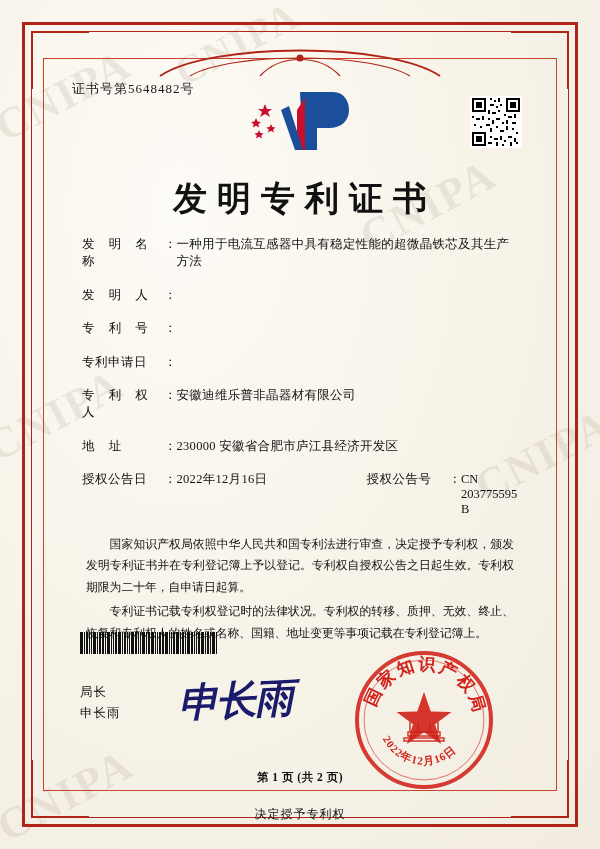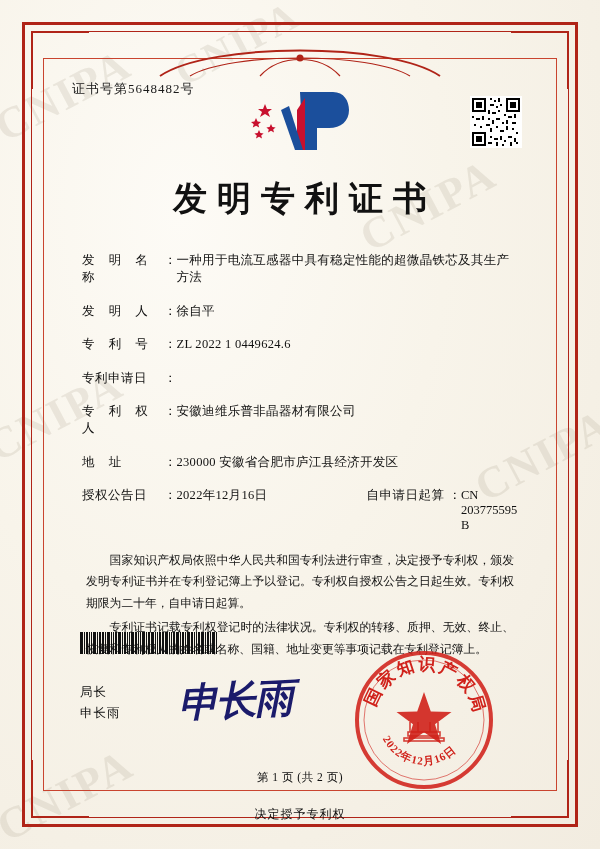--- a/index.html
+++ b/index.html
@@ -101,21 +101,21 @@
     text-align: center;
     font-size: 34px;
     letter-spacing: 10px;
     font-weight: bold;
     color: #111;
     font-family: "Liberation Serif", "DejaVu Serif", serif;
     text-indent: 10px;
   }
 
   .fields {
-    margin-top: 30px;
+    margin-top: 14px;
     padding: 0 22px 0 22px;
   }
   .field-row {
     display: flex;
     align-items: baseline;
     font-size: 12.5px;
     color: #111;
     margin-bottom: 16.5px;
   }
   .field-label {
@@ -188,20 +188,21 @@
   }
 
   .page-no {
     position: absolute;
     left: 0; right: 0;
     top: 770px;
     text-align: center;
     font-size: 11.5px;
     color: #111;
     letter-spacing: 0.5px;
+    font-weight: bold;
   }
   .footer-note {
     position: absolute;
     left: 0; right: 0;
     top: 806px;
     text-align: center;
     font-size: 12px;
     color: #111;
     letter-spacing: 1px;
   }
@@ -313,46 +314,44 @@
 
     <div class="fields">
       <div class="field-row">
         <span class="field-label sp">发 明 名 称</span>
         <span class="field-colon">：</span>
         <span class="field-value">一种用于电流互感器中具有稳定性能的超微晶铁芯及其生产方法</span>
       </div>
       <div class="field-row">
         <span class="field-label sp">发 明 人</span>
         <span class="field-colon">：</span>
-        <span class="field-value">徐自平</span>
       </div>
       <div class="field-row">
         <span class="field-label sp">专 利 号</span>
         <span class="field-colon">：</span>
-        <span class="field-value">ZL 2022 1 0449624.6</span>
       </div>
       <div class="field-row">
         <span class="field-label">专利申请日</span>
         <span class="field-colon">：</span>
       </div>
       <div class="field-row">
         <span class="field-label sp">专 利 权 人</span>
         <span class="field-colon">：</span>
         <span class="field-value">安徽迪维乐普非晶器材有限公司</span>
       </div>
       <div class="field-row">
         <span class="field-label sp">地 址</span>
         <span class="field-colon">：</span>
         <span class="field-value">230000 安徽省合肥市庐江县经济开发区</span>
       </div>
       <div class="field-row split">
         <span class="field-label">授权公告日</span>
         <span class="field-colon">：</span>
         <span class="field-value">2022年12月16日</span>
-        <span class="field-label2">自申请日起算</span>
+        <span class="field-label2">授权公告号</span>
         <span class="field-colon">：</span>
         <span class="field-value2">CN 203775595 B</span>
       </div>
     </div>
 
     <div class="paras">
       <p>国家知识产权局依照中华人民共和国专利法进行审查，决定授予专利权，颁发发明专利证书并在专利登记簿上予以登记。专利权自授权公告之日起生效。专利权期限为二十年，自申请日起算。</p>
       <p>专利证书记载专利权登记时的法律状况。专利权的转移、质押、无效、终止、恢复和专利权人的姓名或名称、国籍、地址变更等事项记载在专利登记簿上。</p>
     </div>
   </div>

